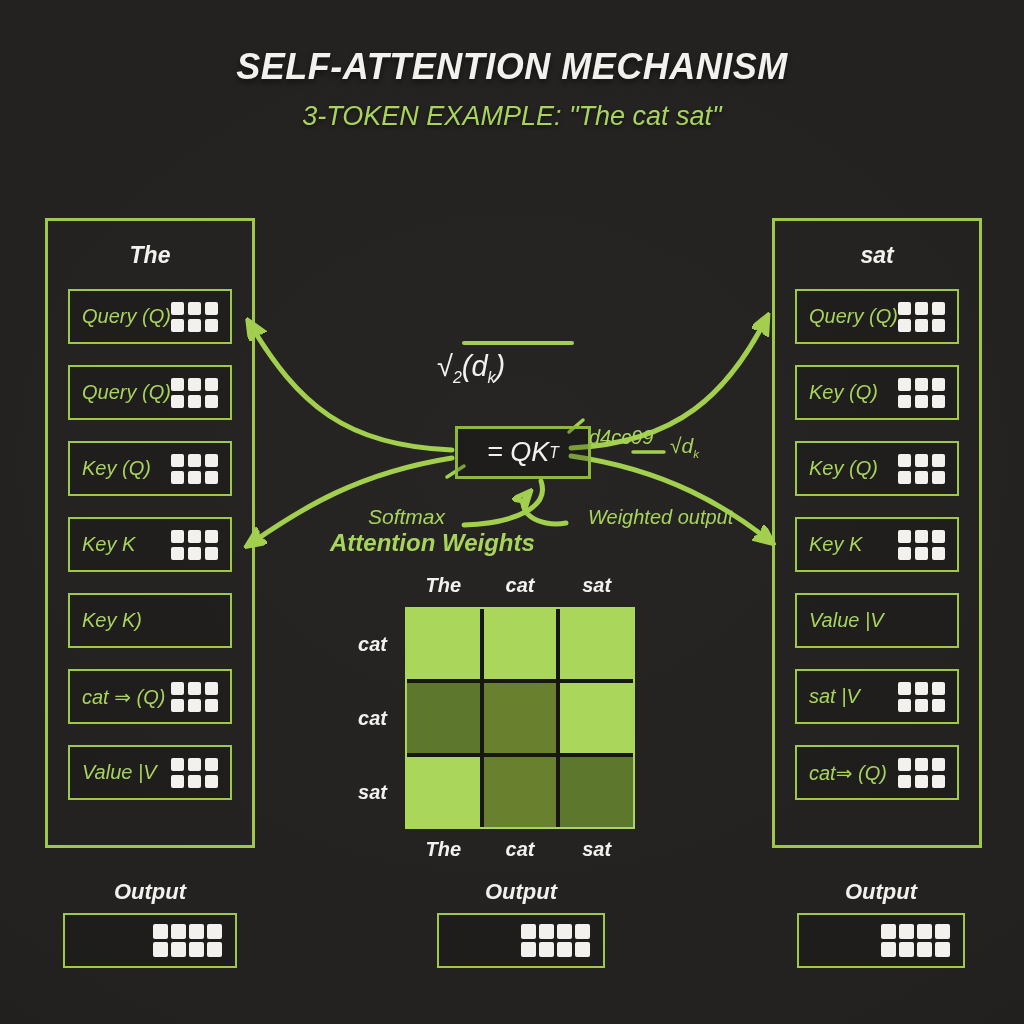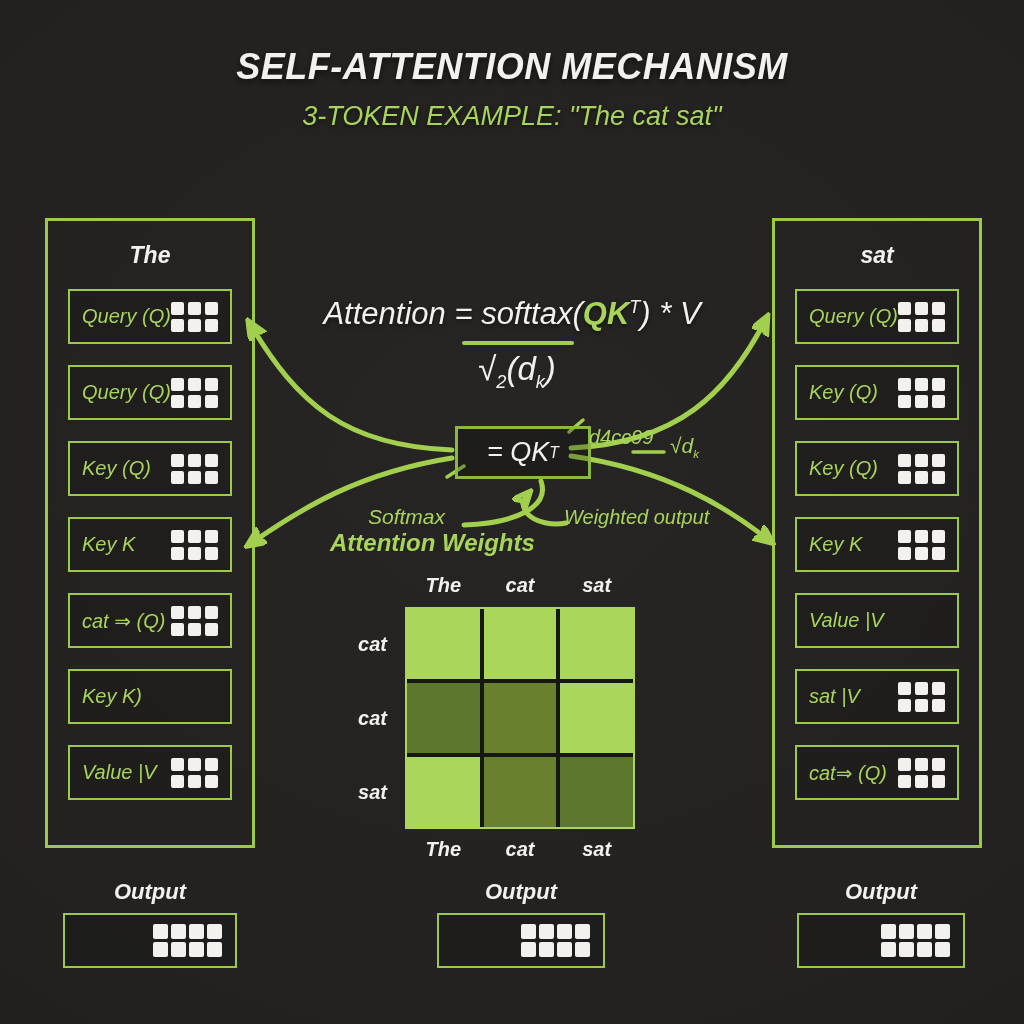--- a/index.html
+++ b/index.html
@@ -32,33 +32,33 @@
   .row-label{color:var(--accent);font-size:20px;white-space:nowrap;}
   .mini-grid{display:grid;grid-template-columns:repeat(3,13px);grid-auto-rows:13px;gap:4px;}
   .mini-grid i,.out-grid i{background:var(--white);border-radius:2px;display:block;}
   
   .f-line{position:absolute;top:296px;left:262px;width:500px;text-align:center;
     font-size:31px;color:var(--white);text-shadow:0 2px 4px rgba(0,0,0,.5);white-space:nowrap;}
   .f-line .qk{color:var(--accent);font-weight:700;}
   .f-line sup,.center-box sup{font-size:58%;vertical-align:super;}
   .f-bar{position:absolute;left:462px;top:341px;width:112px;height:4px;
     background:var(--curve);border-radius:2px;}
-  .f-den{position:absolute;left:437px;top:350px;width:160px;text-align:center;
-    font-size:33px;color:var(--white);}
+  .f-den{position:absolute;left:437px;top:350px;width:160px;text-align:left;
+    font-size:29px;color:var(--white);}
   .f-den sub,.ann sub{font-size:55%;vertical-align:sub;}
   
   .center-box{position:absolute;left:455px;top:426px;width:136px;height:53px;
     border:3px solid var(--boxborder);box-sizing:border-box;background:rgba(8,8,6,.25);
     display:flex;align-items:center;justify-content:center;color:var(--white);font-size:27px;}
   
   .ann{position:absolute;color:var(--accent);white-space:nowrap;}
   #ann-hex{left:589px;top:414px;font-size:20px;margin-top:12px;}
   #ann-sqrtdk{left:670px;top:434px;font-size:21px;}
   #ann-softmax{left:368px;top:475px;font-size:21px;margin-top:30px;}
-  #ann-weighted{left:564px;top:506px;font-size:20px;}
+  #ann-weighted{left:588px;top:506px;font-size:20px;}
   #ann-attw{left:330px;top:529px;font-size:24px;font-weight:700;}
   
   .links{position:absolute;left:0;top:0;pointer-events:none;}
   .links path{stroke:var(--curve);fill:none;stroke-width:5;stroke-linecap:round;}
   .links path.thin{stroke-width:3.5;}
   
   .matrix{position:absolute;left:405px;top:607px;width:230px;height:222px;
     border:2px solid var(--mlight);background:#161613;box-sizing:border-box;
     display:grid;grid-template-columns:repeat(3,1fr);grid-template-rows:repeat(3,1fr);gap:4px;}
   .m-row{position:absolute;left:405px;width:230px;display:flex;}
@@ -131,32 +131,32 @@
         <span class="mini-grid">
           <i></i>
           <i></i>
           <i></i>
           <i></i>
           <i></i>
           <i></i>
         </span>
       </div>
       <div class="row-box">
+        <span class="row-label">Key K)</span>
+      </div>
+      <div class="row-box">
         <span class="row-label">cat ⇒ (Q)</span>
         <span class="mini-grid">
           <i></i>
           <i></i>
           <i></i>
           <i></i>
           <i></i>
           <i></i>
         </span>
-      </div>
-      <div class="row-box">
-        <span class="row-label">Key K)</span>
       </div>
       <div class="row-box">
         <span class="row-label">Value |V</span>
         <span class="mini-grid">
           <i></i>
           <i></i>
           <i></i>
           <i></i>
           <i></i>
           <i></i>
@@ -229,21 +229,20 @@
           <i></i>
           <i></i>
           <i></i>
           <i></i>
           <i></i>
           <i></i>
         </span>
       </div>
     </div>
 
-  <div class="f-line"><span>Attention = </span><span>softtax</span><span>(</span><span class="qk">QK</span><sup>T</sup><span>) * V</span></div>
   <div class="f-bar"></div>
   <div class="f-den"><span>√</span><sub>2</sub><span>(d</span><sub>k</sub><span>)</span></div>
 
   <svg class="links" width="1024" height="1024" viewBox="0 0 1024 1024">
     <defs>
       <marker id="arr" markerUnits="userSpaceOnUse" markerWidth="22" markerHeight="20" refX="15" refY="9" orient="auto">
         <path id="arr-shape" d="M1,1 L19,9 L1,17 L6,9 Z" stroke="none" fill="#a2cf4e"></path>
       </marker>
     </defs>
     <path d="M452,450 C345,446 298,404 250,324" marker-end="url(#arr)"></path>

